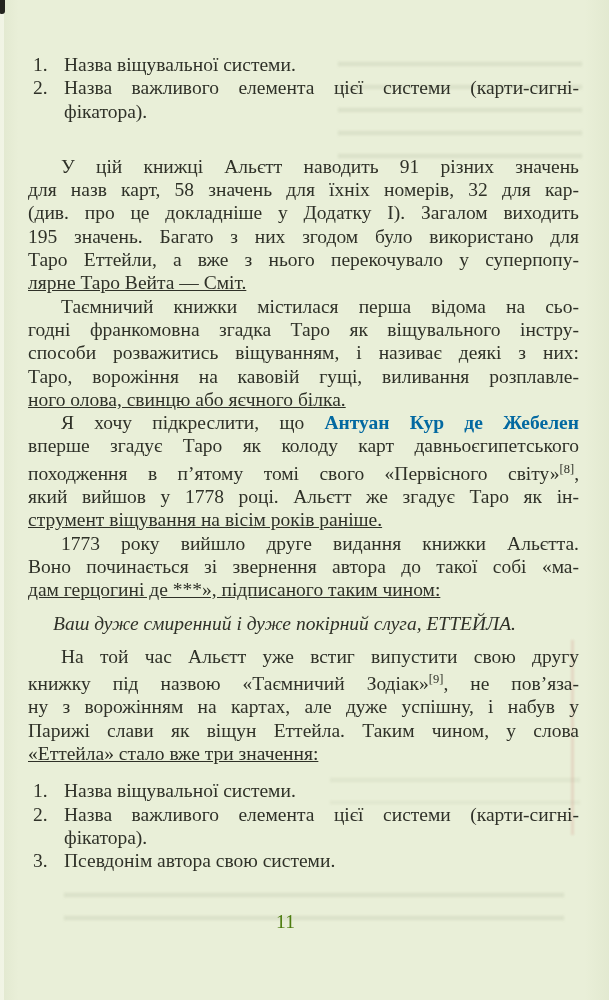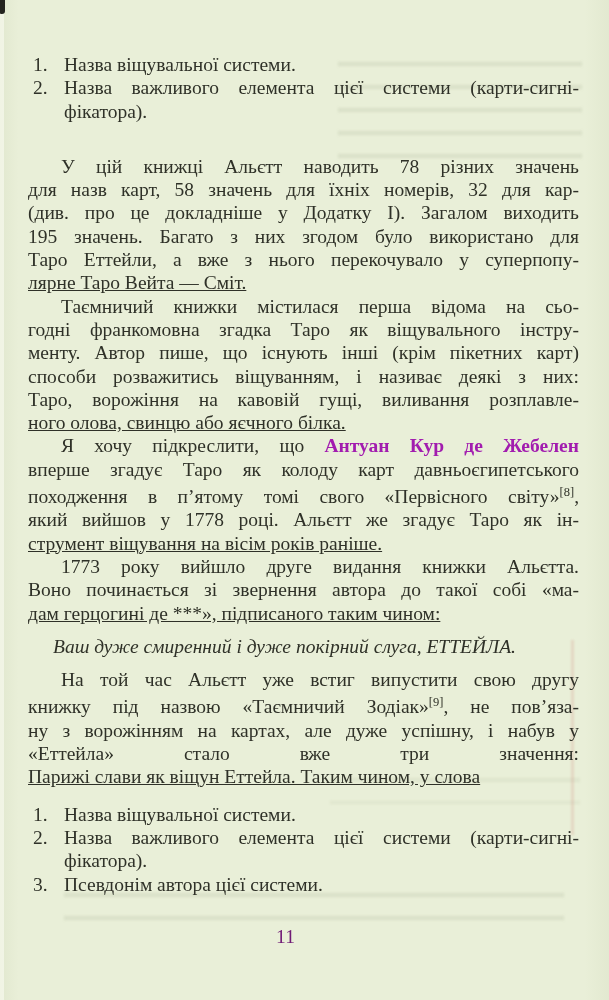--- a/index.html
+++ b/index.html
@@ -46,22 +46,22 @@
   .para .line:last-child { text-align-last:left;text-decoration:underline; }
   .para .line:first-child { text-indent:33px; }
   .list .li { position:relative; padding-left:36px; }
   .list .num { position:absolute; left:5px; top:0; }
   .li .line { text-align-last:justify; }
   .li .line:last-child { text-align-last:left; }
   .list-top { margin-bottom:32px; }
   .list-bottom { margin-top:14px; }
   .quote { font-style:italic; padding-left:25px; margin:10px 0; }
   .sup { font-size:12.5px; vertical-align:7px; letter-spacing:0; }
-  .b { font-weight:700; color:#a21caf; }
-  .pagenum { margin-top:29px; text-align:center; padding-right:36px; color:#701a75; }
+  .b { font-weight:700; color:#0369a1; }
+  .pagenum { margin-top:37px; text-align:center; padding-right:36px; color:#4d7c0f; }
 </style>
 </head>
 <body>
 
 <div class="page">
   <div class="vignette"></div>
   <div class="ghost g1"></div>
   <div class="ghost g3"></div>
   <div class="ghost g2"></div>
   <div class="g4"></div>
@@ -74,31 +74,30 @@
           <span class="num">1.</span>
           <div class="line"><span>Назва віщувальної системи.</span></div>
         </div>
         <div class="li">
           <span class="num">2.</span>
           <div class="line"><span>Назва важливого елемента цієї системи (карти-сигні-</span></div>
           <div class="line"><span>фікатора).</span></div>
         </div>
       </div>
     <div class="para">
-        <div class="line"><span>У цій книжці Альєтт наводить 78 різних значень</span></div>
+        <div class="line"><span>У цій книжці Альєтт наводить 91 різних значень</span></div>
         <div class="line"><span>для назв карт, 58 значень для їхніх номерів, 32 для кар-</span></div>
         <div class="line"><span>(див. про це докладніше у Додатку I). Загалом виходить</span></div>
         <div class="line"><span>195 значень. Багато з них згодом було використано для</span></div>
         <div class="line"><span>Таро Еттейли, а вже з нього перекочувало у суперпопу-</span></div>
         <div class="line"><span>лярне Таро Вейта — Сміт.</span></div>
       </div>
     <div class="para">
         <div class="line"><span>Таємничий книжки містилася перша відома на сьо-</span></div>
         <div class="line"><span>годні франкомовна згадка Таро як віщувального інстру-</span></div>
-        <div class="line"><span>менту. Автор пише, що існують інші (крім пікетних карт)</span></div>
         <div class="line"><span>способи розважитись віщуванням, і називає деякі з них:</span></div>
         <div class="line"><span>Таро, ворожіння на кавовій гущі, виливання розплавле-</span></div>
         <div class="line"><span>ного олова, свинцю або яєчного білка.</span></div>
       </div>
     <div class="para">
         <div class="line"><span>Я хочу підкреслити, що </span><span class="b">Антуан Кур де Жебелен</span></div>
         <div class="line"><span>вперше згадує Таро як колоду карт давньоєгипетського</span></div>
         <div class="line"><span>походження в п’ятому томі свого «Первісного світу»</span><span class="sup">[8]</span><span>,</span></div>
         <div class="line"><span>який вийшов у 1778 році. Альєтт же згадує Таро як ін-</span></div>
         <div class="line"><span>струмент віщування на вісім років раніше.</span></div>
@@ -106,33 +105,33 @@
     <div class="para">
         <div class="line"><span>1773 року вийшло друге видання книжки Альєтта.</span></div>
         <div class="line"><span>Воно починається зі звернення автора до такої собі «ма-</span></div>
         <div class="line"><span>дам герцогині де ***», підписаного таким чином:</span></div>
       </div>
     <div class="quote"><span>Ваш дуже смиренний і дуже покірний слуга, ЕТТЕЙЛА.</span></div>
     <div class="para">
         <div class="line"><span>На той час Альєтт уже встиг випустити свою другу</span></div>
         <div class="line"><span>книжку під назвою «Таємничий Зодіак»</span><span class="sup">[9]</span><span>, не пов’яза-</span></div>
         <div class="line"><span>ну з ворожінням на картах, але дуже успішну, і набув у</span></div>
+        <div class="line"><span>Парижі слави як віщун Еттейла. Таким чином, у слова</span></div>
         <div class="line"><span>«Еттейла» стало вже три значення:</span></div>
-        <div class="line"><span>Парижі слави як віщун Еттейла. Таким чином, у слова</span></div>
       </div>
     <div class="list list-bottom">
         <div class="li">
           <span class="num">1.</span>
           <div class="line"><span>Назва віщувальної системи.</span></div>
         </div>
         <div class="li">
           <span class="num">2.</span>
           <div class="line"><span>Назва важливого елемента цієї системи (карти-сигні-</span></div>
           <div class="line"><span>фікатора).</span></div>
         </div>
         <div class="li">
           <span class="num">3.</span>
-          <div class="line"><span>Псевдонім автора цієї системи.</span></div>
+          <div class="line"><span>Псевдонім автора свою системи.</span></div>
         </div>
       </div>
     <div class="pagenum">11</div>
   </div>
 </div>
 
 </body></html>

